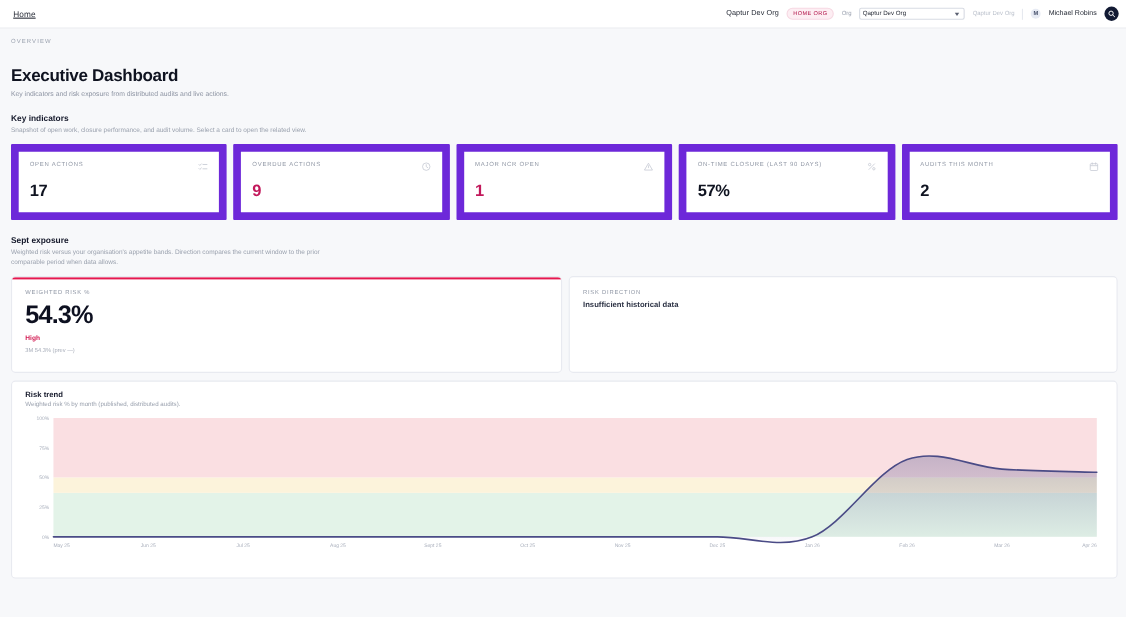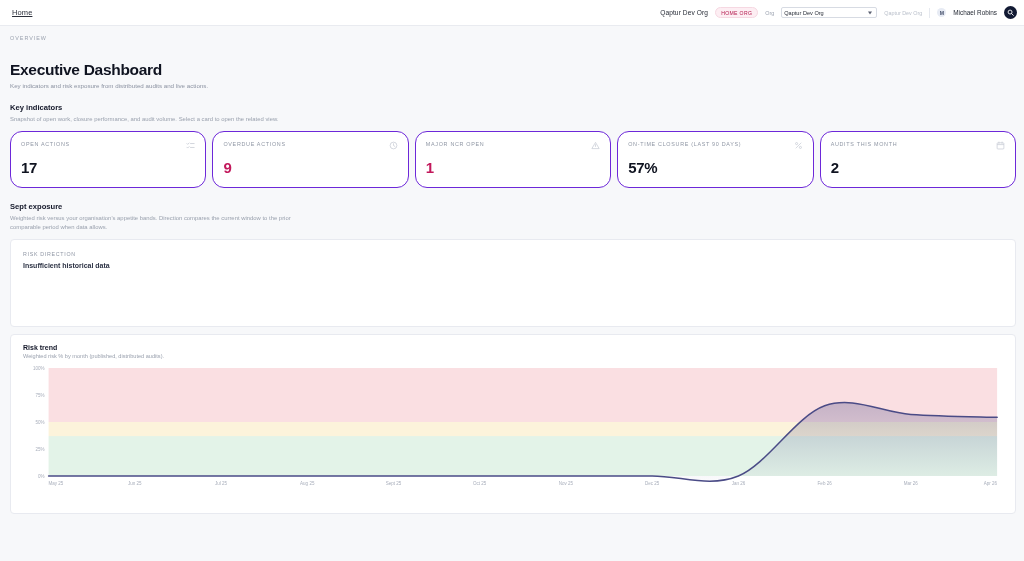--- a/index.html
+++ b/index.html
@@ -94,22 +94,22 @@
     max-width: 292px;
   }
 
   
   .kpi-row {
     display: flex; gap: 6px; margin-top: 7px;
   }
   .kpi-card {
     flex: 1 1 0;
     background: #fff;
-    border: 1px solid #6d28d9;
-    border-radius: 12px;
+    border: 7px solid #6d28d9;
+    border-radius: 1px;
     padding: 9px 10px 11px 10px;
     min-height: 56px;
     position: relative;
   }
   .kpi-head {
     display: flex; align-items: flex-start; justify-content: space-between;
   }
   .kpi-label {
     font-size: 5.4px; letter-spacing: .7px; color: #8f96a4;
     text-transform: uppercase;
@@ -300,20 +300,27 @@
 
     </div>
   </div>
 
   <div class="section">
     <div class="section-title">Sept exposure</div>
     <div class="section-sub">Weighted risk versus your organisation's appetite bands. Direction compares the current window to the prior comparable period when data allows.</div>
 
     <div class="risk-row">
 
+      <div class="risk-card weighted">
+        <div class="accent-top"></div>
+        <div class="risk-label">WEIGHTED RISK %</div>
+        <div class="risk-value">54.3%</div>
+        <div class="risk-band">High</div>
+        <div class="risk-prev">3M 54.3% (prev —)</div>
+      </div>
 
       <div class="risk-card direction">
         <div class="risk-label">RISK DIRECTION</div>
         <div class="direction-text">Insufficient historical data</div>
       </div>
 
     </div>
   </div>
 
   <div class="chart-card">

